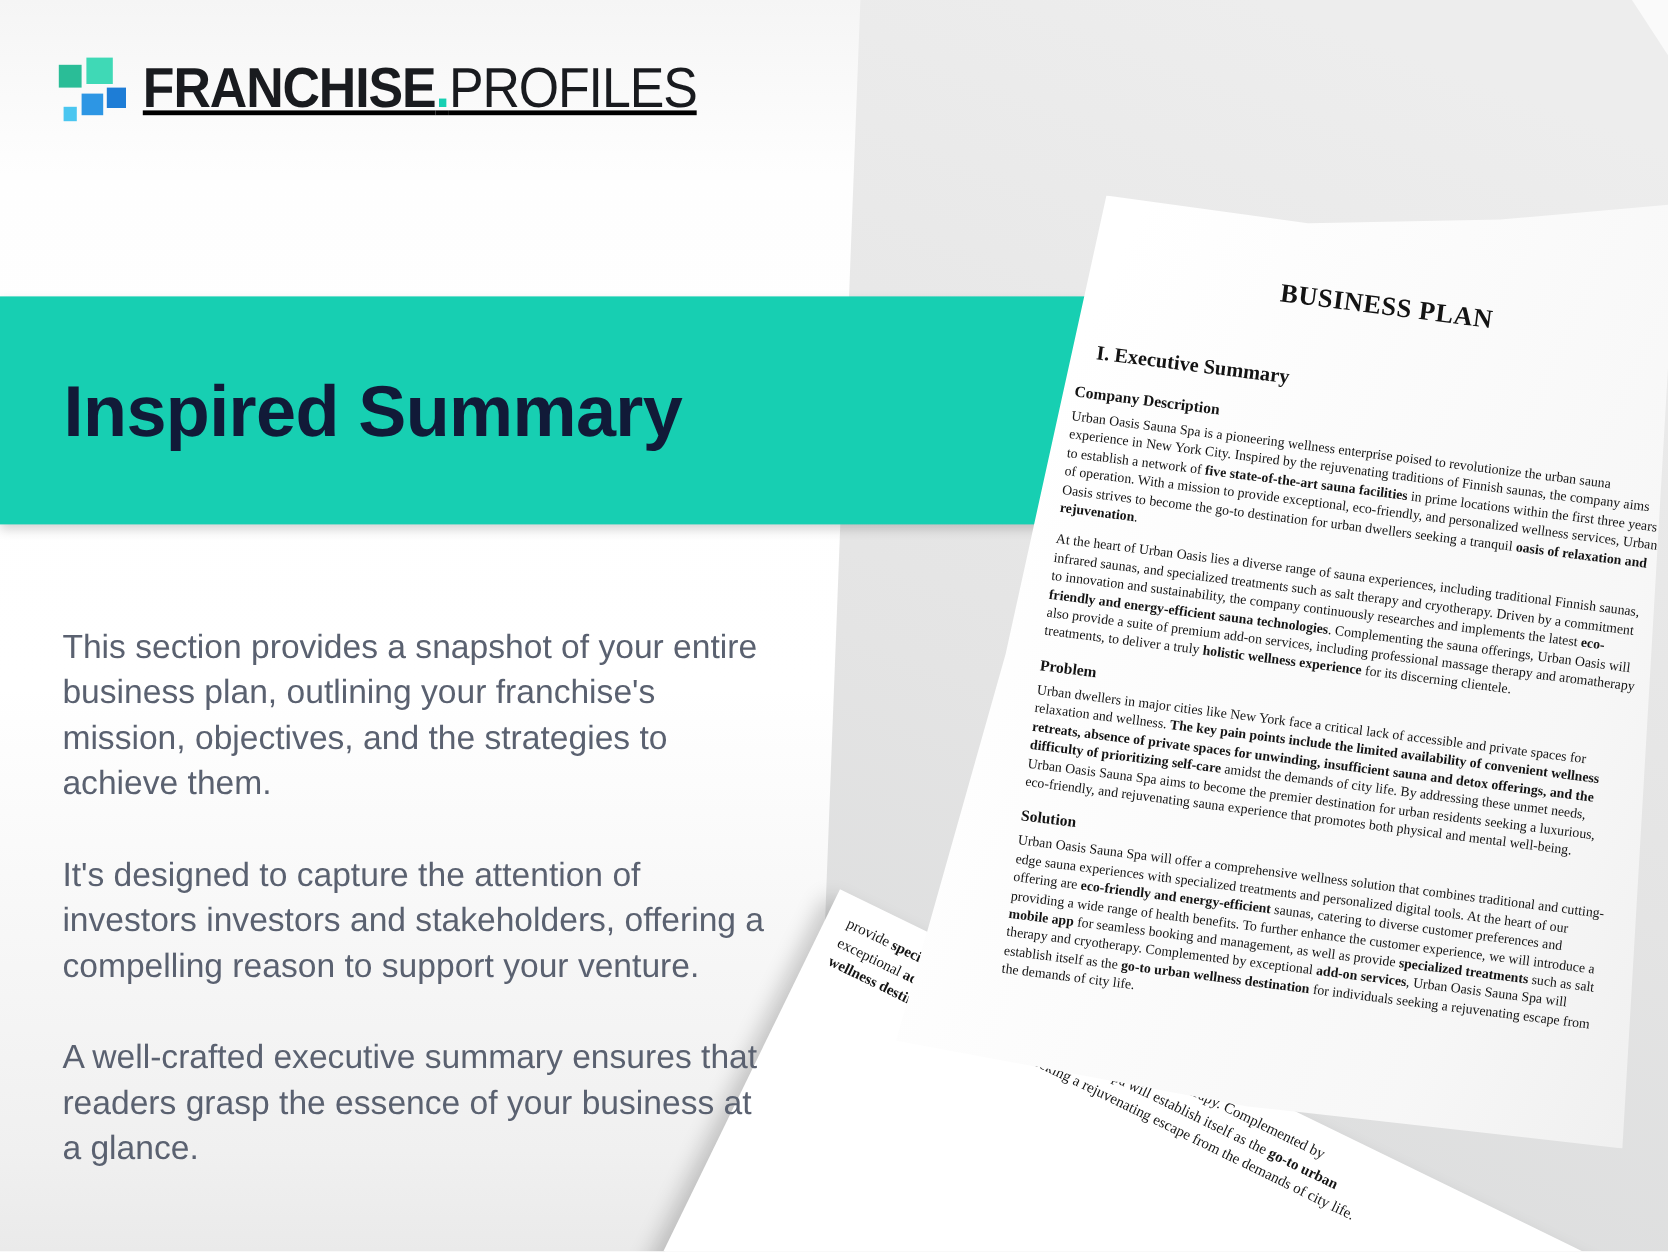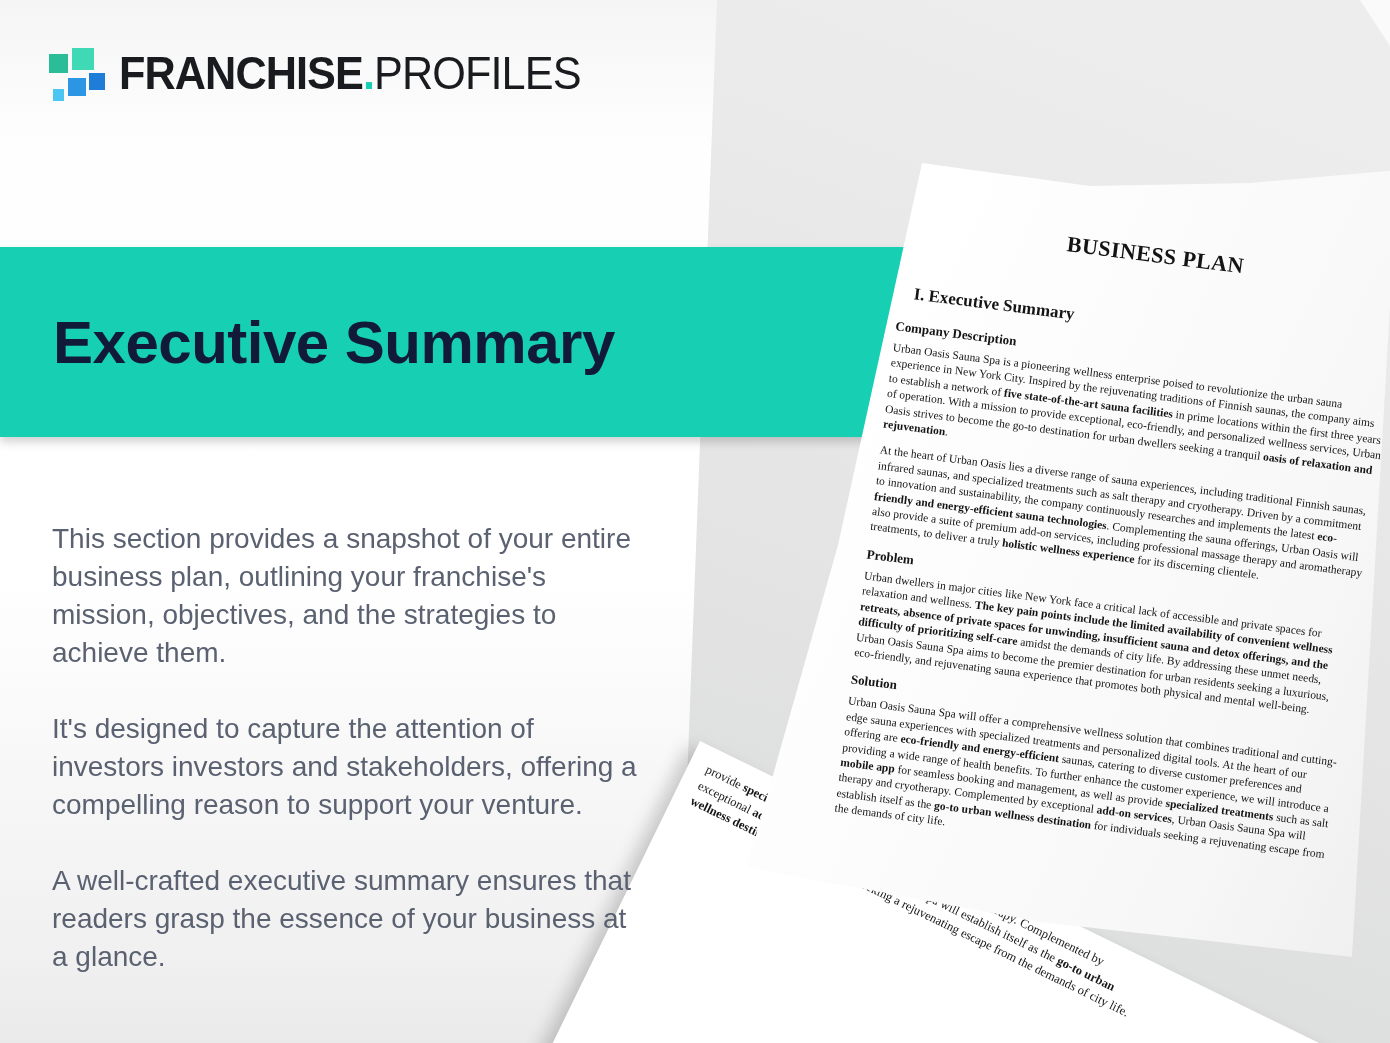--- a/index.html
+++ b/index.html
@@ -66,21 +66,21 @@
     margin:46px 0 16px 14px;font-size:17px;font-weight:700;
   }
   .doc h4{
     margin:12px 0 6px 0;font-size:13px;font-weight:700;
   }
   .doc p{
     margin:0 0 11px 0;font-size:11.5px;line-height:15.4px;
   }
   .doc b,.under-text b{font-weight:700;}
   
-  .logo{position:absolute;left:47px;top:42px;z-index:6;display:flex;align-items:flex-start;}
+  .logo{position:absolute;left:47px;top:42px;z-index:6;display:flex;align-items:flex-start;text-decoration:underline;}
   .logo-mark{position:relative;width:64px;height:62px;}
   .logo-mark span{position:absolute;display:block;}
   .sq-green{left:2px;top:12px;width:19px;height:19px;}
   .sq-teal{left:25px;top:6px;width:22px;height:22px;}
   .sq-mid{left:21px;top:36px;width:18px;height:18px;}
   .sq-dark{left:42px;top:31px;width:16px;height:17px;}
   .sq-light{left:6px;top:47px;width:11px;height:12px;}
   .logo-text{
     margin-left:8px;font-size:47px;line-height:62px;color:#191b1f;
     transform:scaleX(.92);transform-origin:0 50%;letter-spacing:-1px;white-space:nowrap;
@@ -102,21 +102,21 @@
   <div class="backdrop"></div>
   <div class="backdrop-corner"></div>
 
   <div class="sheet-third"></div>
 
   <div class="sheet-under">
     <p class="under-text" id="under-runs"><span>provide </span><b>specialized treatments</b><span> such as salt therapy and cryotherapy. Complemented by exceptional </span><b>add-on services</b><span>, Urban Oasis Sauna Spa will establish itself as the </span><b>go-to urban wellness destination</b><span> for individuals seeking a rejuvenating escape from the demands of city life.</span></p>
   </div>
 
   <header class="banner">
-    <h1>Executive Summary</h1>
+    <h1>Inspired Summary</h1>
   </header>
 
   <div class="sheet-main">
     <div class="doc">
       <h2 class="doc-title">BUSINESS PLAN</h2>
       <h3 class="doc-h1">I. Executive Summary</h3>
       <div id="doc-sections">
           <h4>Company Description</h4>
           <p><span>Urban Oasis Sauna Spa is a pioneering wellness enterprise poised to revolutionize the urban sauna experience in New York City. Inspired by the rejuvenating traditions of Finnish saunas, the company aims to establish a network of </span><b>five state-of-the-art sauna facilities</b><span> in prime locations within the first three years of operation. With a mission to provide exceptional, eco-friendly, and personalized wellness services, Urban Oasis strives to become the go-to destination for urban dwellers seeking a tranquil </span><b>oasis of relaxation and rejuvenation</b><span>.</span></p>
           <p><span>At the heart of Urban Oasis lies a diverse range of sauna experiences, including traditional Finnish saunas, infrared saunas, and specialized treatments such as salt therapy and cryotherapy. Driven by a commitment to innovation and sustainability, the company continuously researches and implements the latest </span><b>eco-friendly and energy-efficient sauna technologies</b><span>. Complementing the sauna offerings, Urban Oasis will also provide a suite of premium add-on services, including professional massage therapy and aromatherapy treatments, to deliver a truly </span><b>holistic wellness experience</b><span> for its discerning clientele.</span></p>

